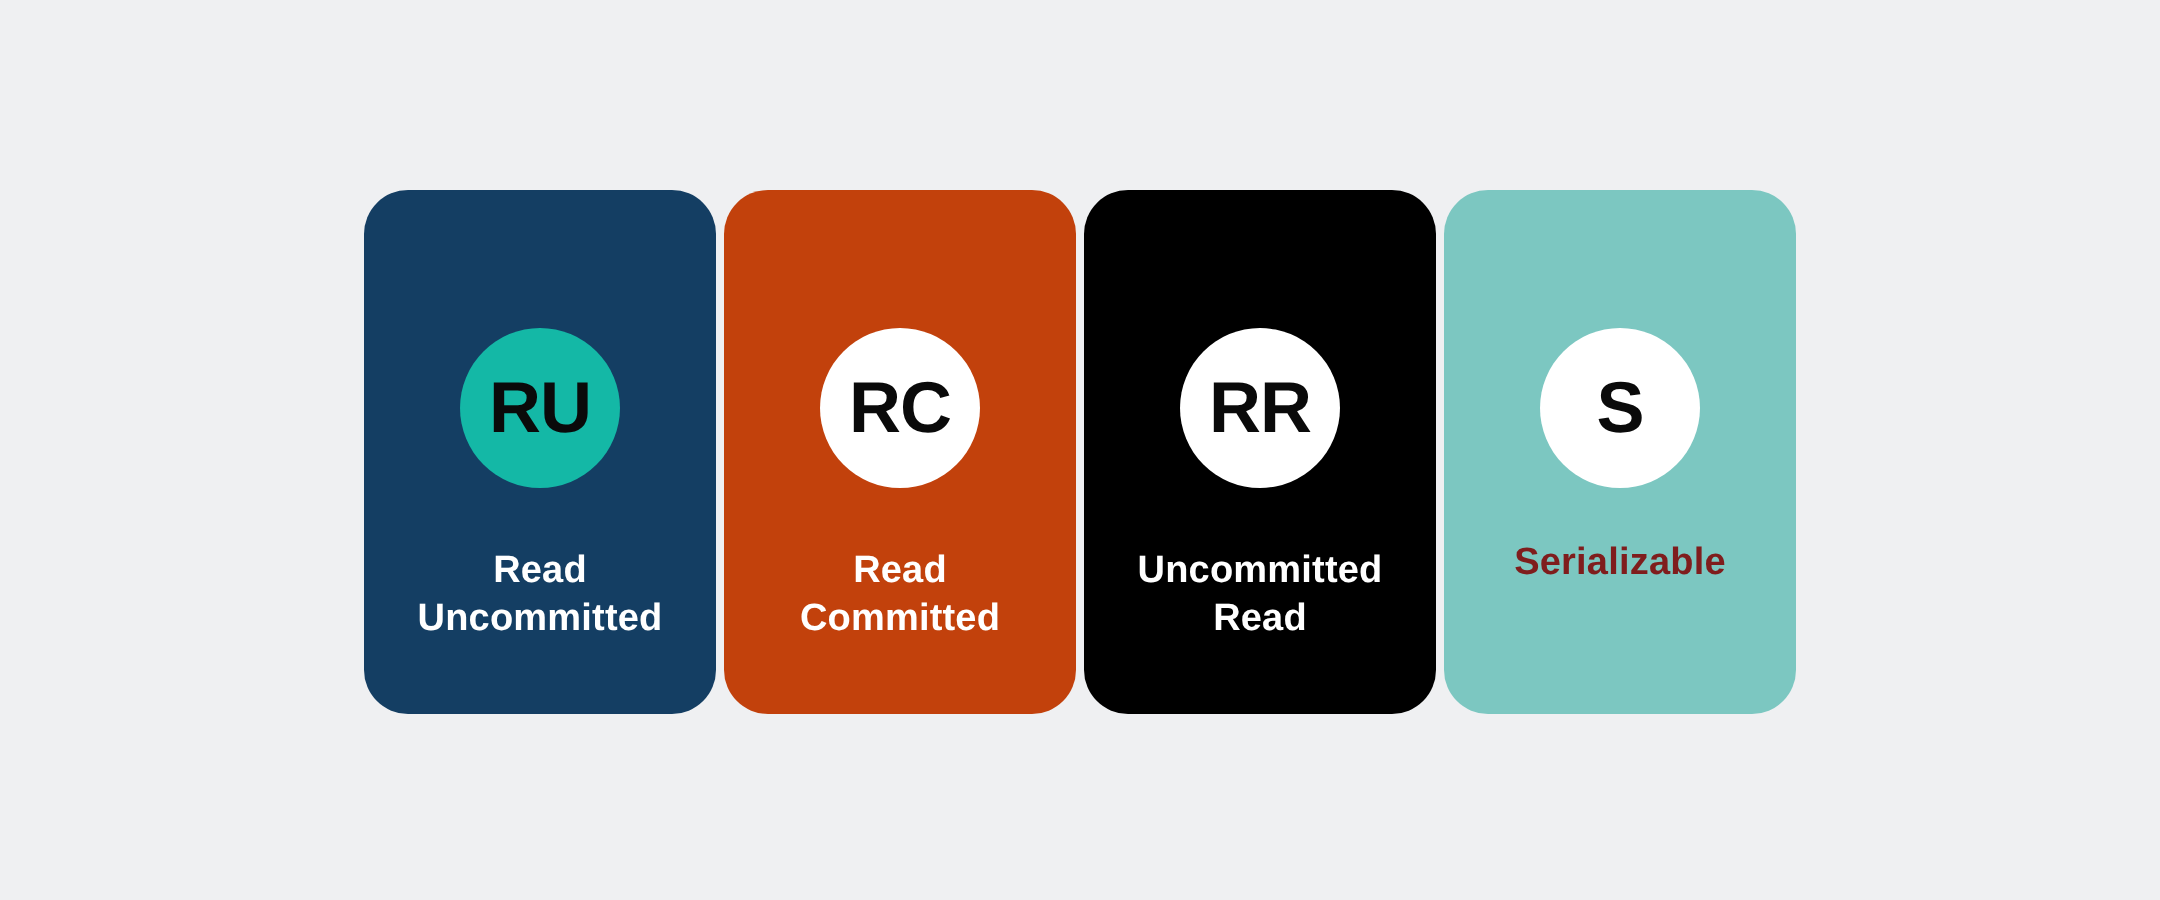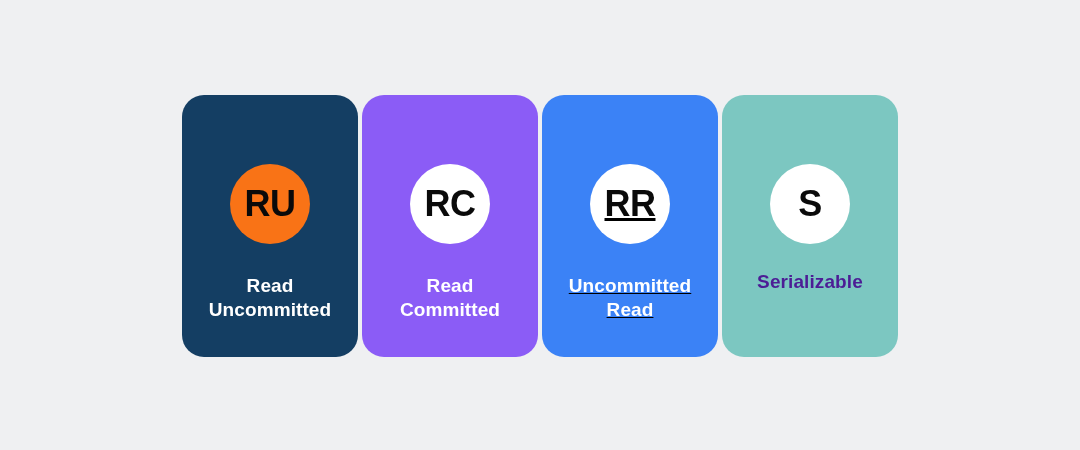--- a/index.html
+++ b/index.html
@@ -83,44 +83,44 @@
     margin-top: 26px;
   }
 </style>
 </head>
 <body style="background: rgb(239, 240, 242);">
 
 <div id="isolation-diagram">
   <div class="cards-row">
 
     <div class="level-card" style="background: rgb(20, 62, 99);">
-      <div class="badge-circle" style="background: #f97316;">
+      <div class="badge-circle" style="background: #14b8a6;">
         <span class="badge-text" style="color: rgb(10, 10, 10);">RU</span>
       </div>
       <div class="card-label" style="color: rgb(255, 255, 255);">Read
 Uncommitted</div>
     </div>
 
-    <div class="level-card" style="background: #8b5cf6;">
+    <div class="level-card" style="background: #c2410c;">
       <div class="badge-circle" style="background: rgb(255, 255, 255);">
         <span class="badge-text" style="color: rgb(10, 10, 10);">RC</span>
       </div>
       <div class="card-label" style="color: rgb(255, 255, 255);">Read
 Committed</div>
     </div>
 
-    <div class="level-card" style="background: #3b82f6; text-decoration: underline;">
+    <div class="level-card" style="background: #000000;">
       <div class="badge-circle" style="background: rgb(255, 255, 255);">
         <span class="badge-text" style="color: rgb(10, 10, 10);">RR</span>
       </div>
       <div class="card-label" style="color: rgb(255, 255, 255);">Uncommitted
 Read</div>
     </div>
 
     <div class="level-card" style="background: rgb(124, 199, 193);">
       <div class="badge-circle" style="background: rgb(255, 255, 255);">
         <span class="badge-text" style="color: rgb(10, 10, 10);">S</span>
       </div>
-      <div class="card-label single-line" style="color: #4c1d95;">Serializable</div>
+      <div class="card-label single-line" style="color: #7f1d1d;">Serializable</div>
     </div>
 
   </div>
 </div>
 
 </body></html>

